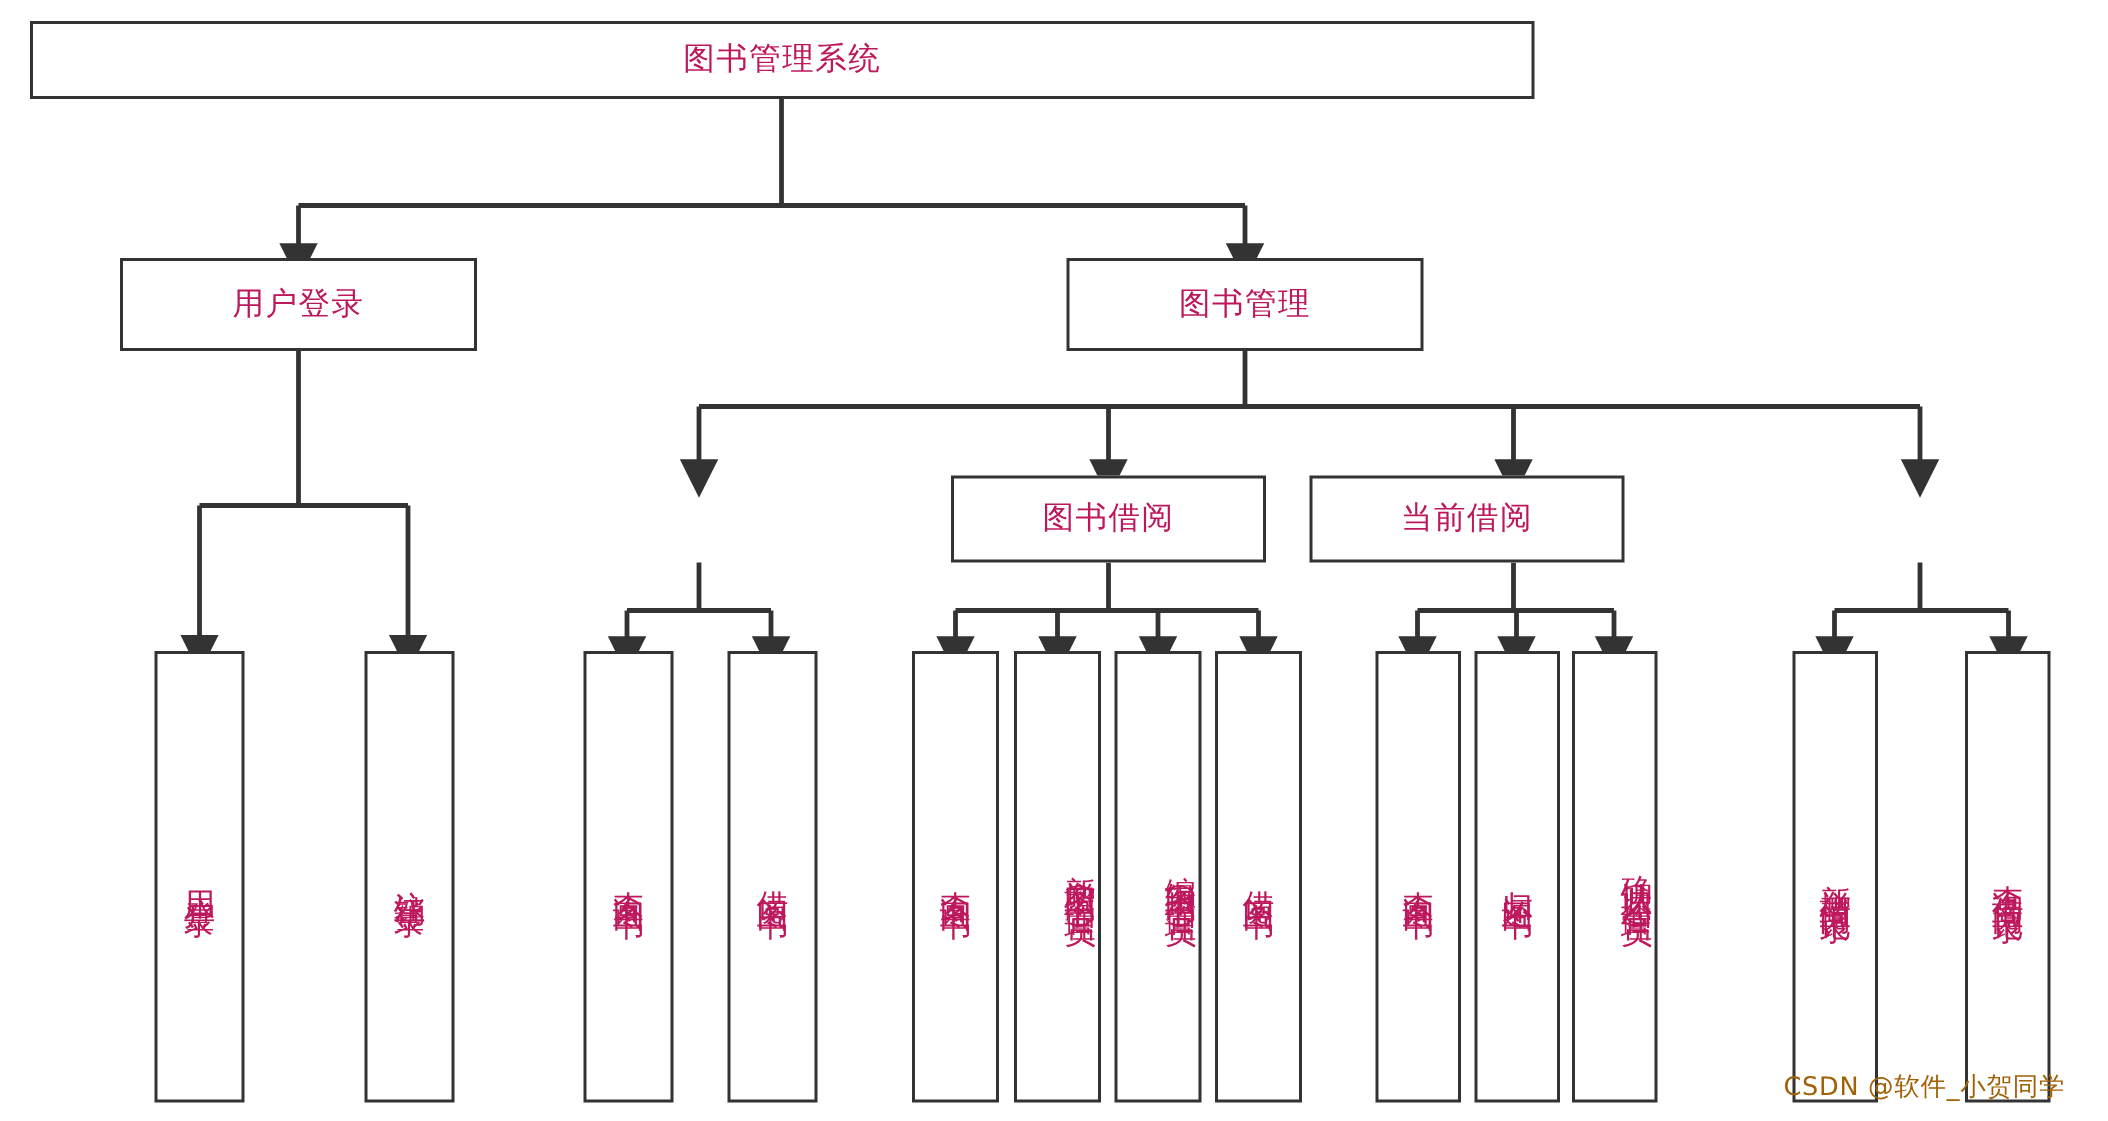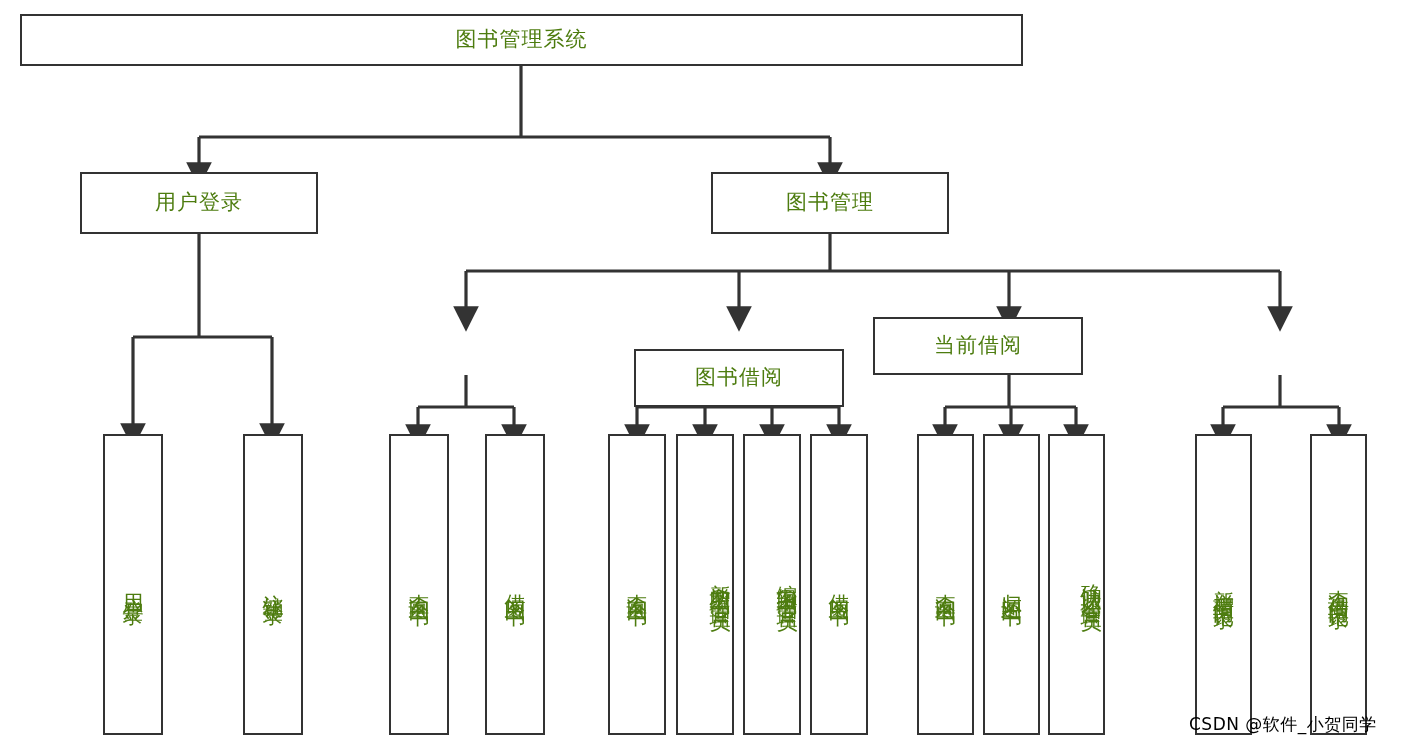--- a/index.html
+++ b/index.html
@@ -18,21 +18,21 @@
     overflow: hidden;
   }
   .node {
     position: absolute;
     box-sizing: border-box;
     border: 2px solid #333333;
     background: #ffffff;
     display: flex;
     align-items: center;
     justify-content: center;
-    color: #4d7c0f;
+    color: #be185d;
   }
   .node.horiz {
     font-size: 21px;
     letter-spacing: 1px;
     line-height: 1.2;
   }
   .node.vert {
     writing-mode: vertical-rl;
     text-orientation: upright;
     font-size: 21px;
@@ -50,21 +50,21 @@
     position: absolute;
     left: 0;
     top: 0;
     width: 1405px;
     height: 747px;
     pointer-events: none;
   }
   .watermark {
     position: absolute;
     font-size: 17px;
-    color: #000000;
+    color: #a16207;
     white-space: nowrap;
     letter-spacing: 0.5px;
   }
 </style>
 </head>
 <body>
 
 <div id="canvas">
 
   <svg id="edges" viewBox="0 0 1405 747" xmlns="http://www.w3.org/2000/svg">
@@ -115,21 +115,21 @@
       <path d="M1223,407 L1223,428" marker-end="url(#arrow)"></path>
       <path d="M1339,407 L1339,428" marker-end="url(#arrow)"></path>
     </g>
   </svg>
 
   <div class="node horiz" style="left:20px; top:14px; width:1003px; height:52px;">图书管理系统</div>
 
   <div class="node horiz" style="left:80px; top:172px; width:238px; height:62px;">用户登录</div>
   <div class="node horiz" style="left:711px; top:172px; width:238px; height:62px;">图书管理</div>
 
-  <div class="node horiz" style="left:634px; top:317px; width:210px; height:58px;margin-top:32px;">图书借阅</div>
+  <div class="node horiz" style="left:634px; top:317px; width:210px; height:58px;">图书借阅</div>
   <div class="node horiz" style="left:873px; top:317px; width:210px; height:58px;">当前借阅</div>
 
   <div class="node vert center-block" style="left:103px; top:434px; width:60px; height:301px;">用户登录</div>
   <div class="node vert center-block" style="left:243px; top:434px; width:60px; height:301px;">注销登录</div>
 
   <div class="node vert center-block" style="left:389px; top:434px; width:60px; height:301px;">查询图书</div>
   <div class="node vert center-block" style="left:485px; top:434px; width:60px; height:301px;">借阅图书</div>
 
   <div class="node vert center-block" style="left:608px; top:434px; width:58px; height:301px;">查询图书</div>
   <div class="node vert" style="left:676px; top:434px; width:58px; height:301px;">新增图书（管理员）</div>

